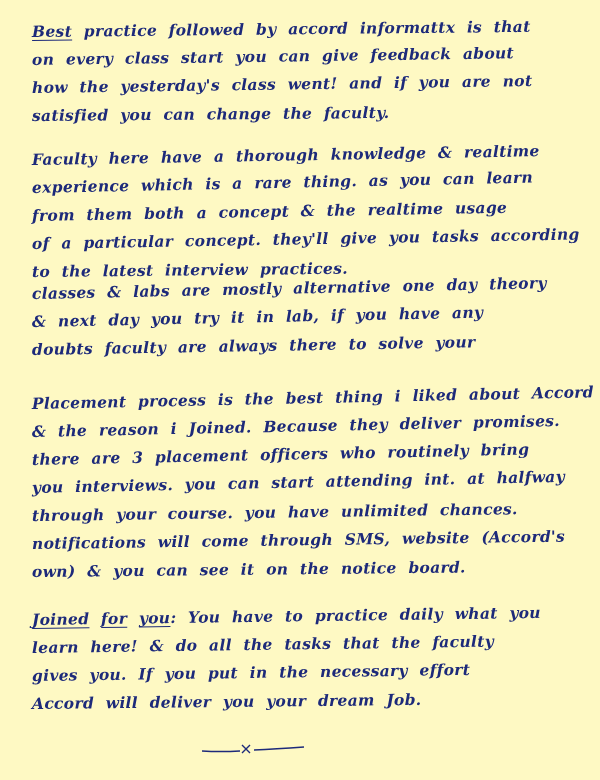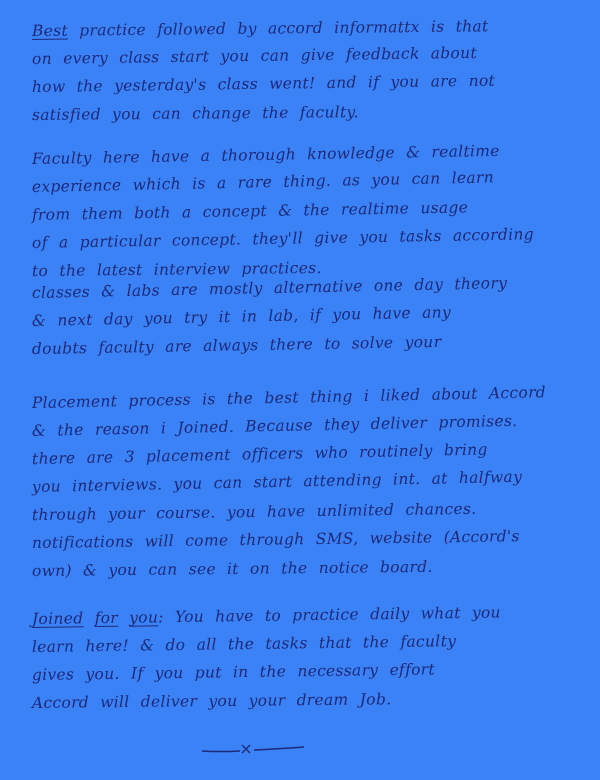--- a/index.html
+++ b/index.html
@@ -3,21 +3,22 @@
   <meta charset="utf-8">
   <style>
     html, body { margin: 0; padding: 0; }
     body {
       width: 600px; height: 780px; overflow: hidden;
       background: #fdfdfd;
       position: relative;
     }
     .page {
       position: absolute; left: 0; top: 0; width: 600px; height: 780px;
-      background: #3b82f6;
+      background: #fef9c3;
+      font-weight: bold;
     }
     .line {
       position: absolute;
       left: 32px;
       width: 560px;
       white-space: nowrap;
       font-family: "DejaVu Serif", serif;
       font-style: italic;
       font-size: 15.5px;
       color: #1d2a7a;

